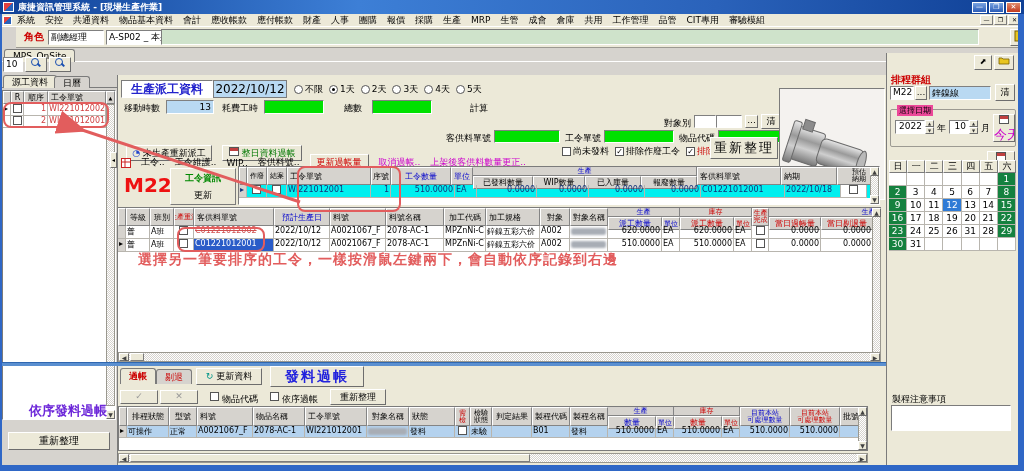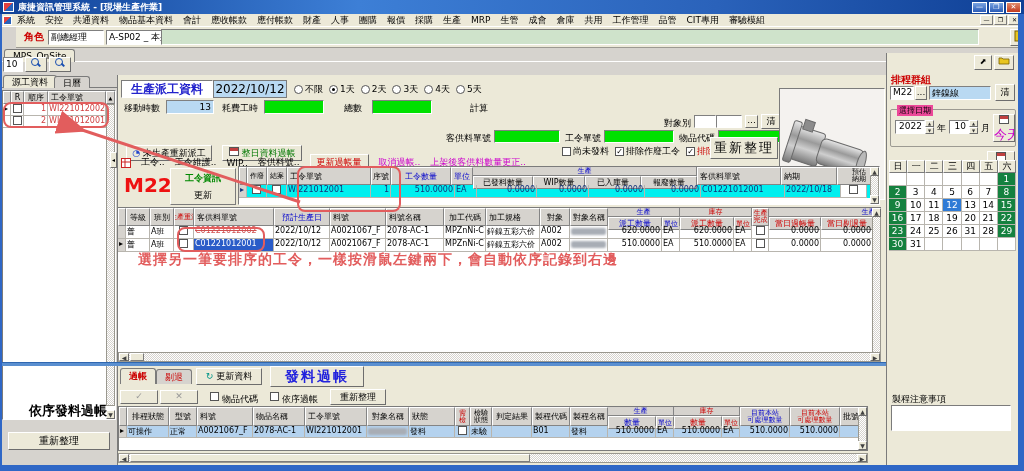--- a/index.html
+++ b/index.html
@@ -156,21 +156,21 @@
       <div style="display:flex;height:12px">
         <div class="cell" style="width:8px"></div>
         <div class="cell" style="width:13px;text-align:center"><span class="cb"></span></div>
         <div class="cell num" style="width:24px;color:#d04040">2</div>
         <div class="cell" style="width:58px;color:#d04040">WI221012001</div>
       </div>
       <div class="sb" style="position:absolute;right:0;top:13px;width:9px;height:302px"></div>
       <div class="sbb" style="right:0;bottom:0;width:9px;height:9px">▼</div>
     </div>
 
-    <div style="position:absolute;left:0;top:345px;width:132px;text-align:center;color:#000000;font-weight:bold;font-size:13px">依序發料過帳</div>
+    <div style="position:absolute;left:0;top:345px;width:132px;text-align:center;color:#6d28d9;font-weight:bold;font-size:13px">依序發料過帳</div>
     <div class="btn" style="position:absolute;left:6px;top:375px;width:102px;height:18px;line-height:16px;font-size:10px">重新整理</div>
   </div>
 
   <div class="abs" style="left:117px;top:75px;width:769px;height:287px;background:#ece9d8;border-left:1px solid #7b7b7b">
 
     <div class="sunken" style="position:absolute;left:3px;top:5px;width:92px;height:18px;color:#2222cc;font-weight:bold;font-size:12px;line-height:16px;text-align:center">生產派工資料</div>
     <div style="position:absolute;left:95px;top:5px;width:74px;height:18px;background:#b9d9f2;border:1px solid #7b7b7b;font-size:12px;line-height:16px;text-align:center">2022/10/12</div>
     <div style="position:absolute;left:176px;top:8px;display:flex;align-items:center">
       <span class="rd"></span>
         <span class="rlabel">不限</span>

